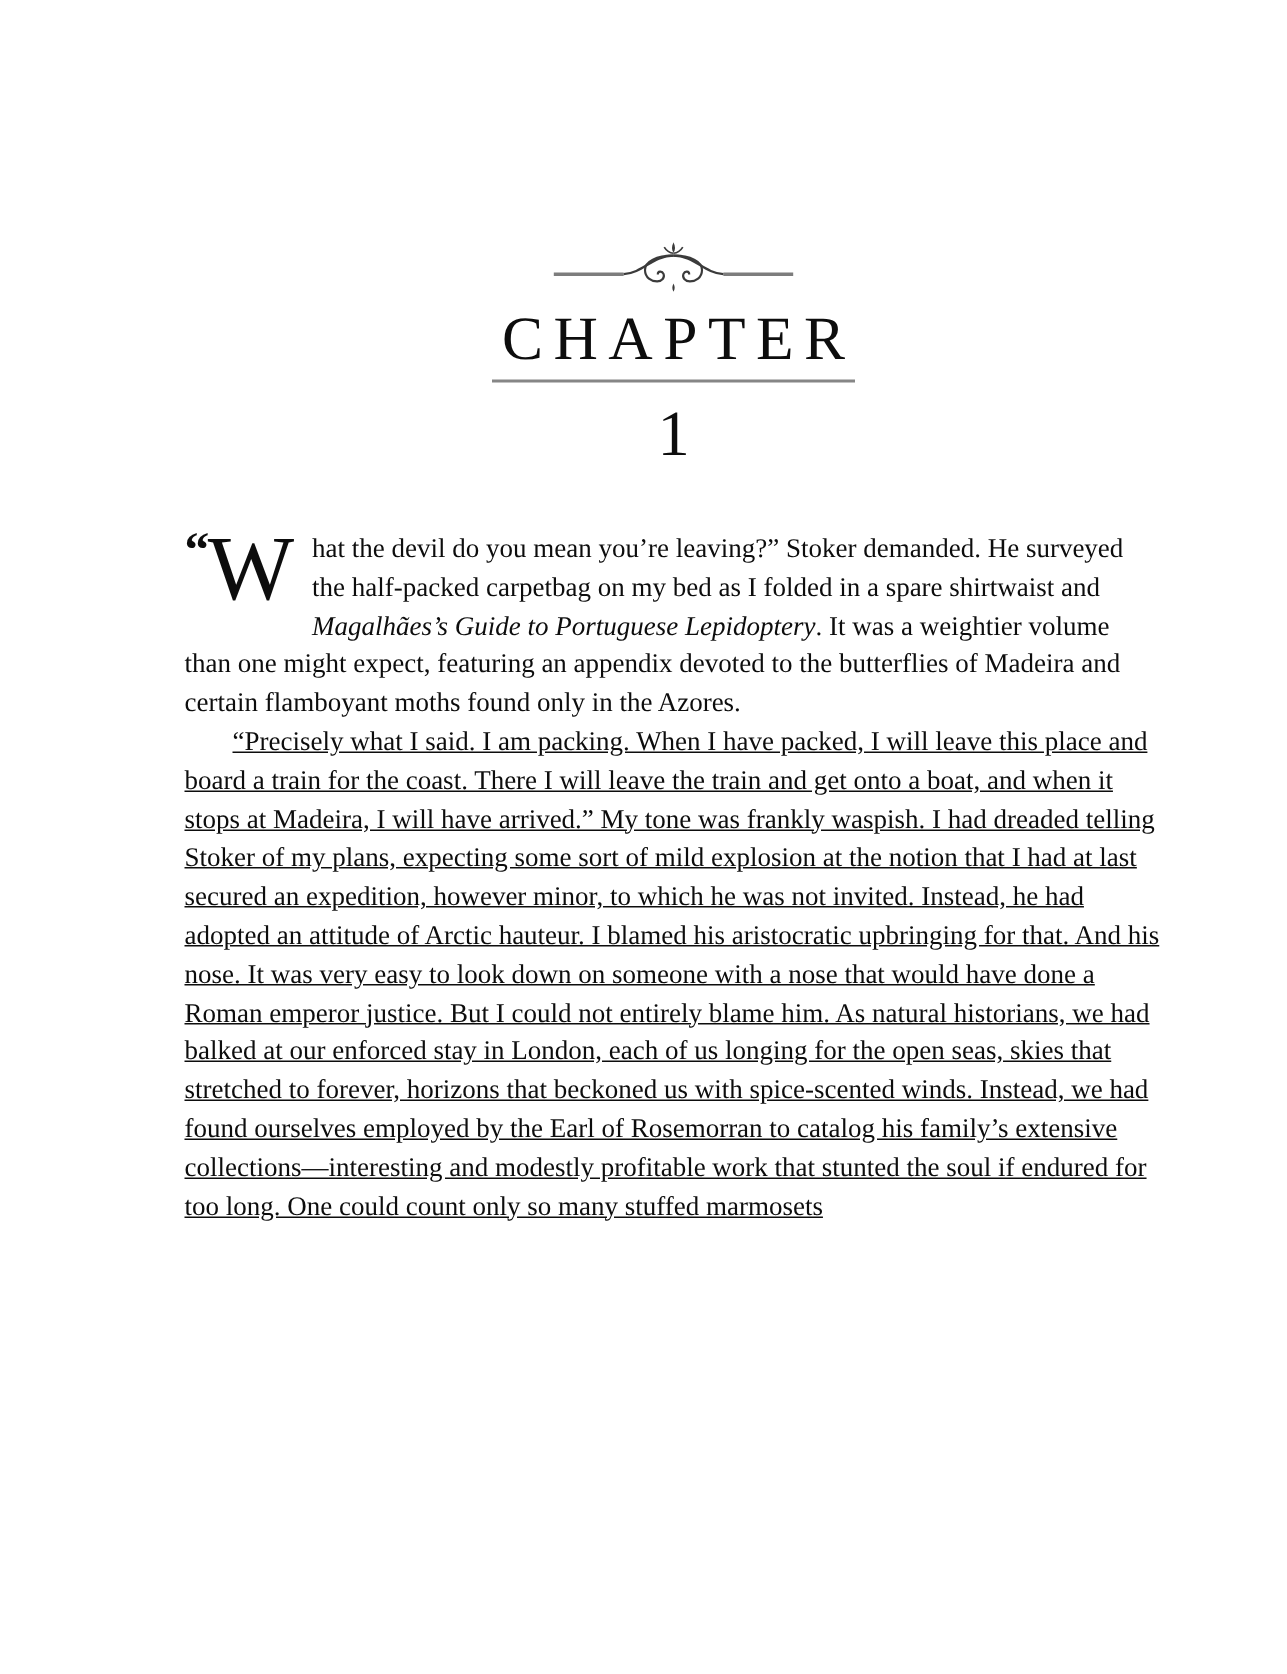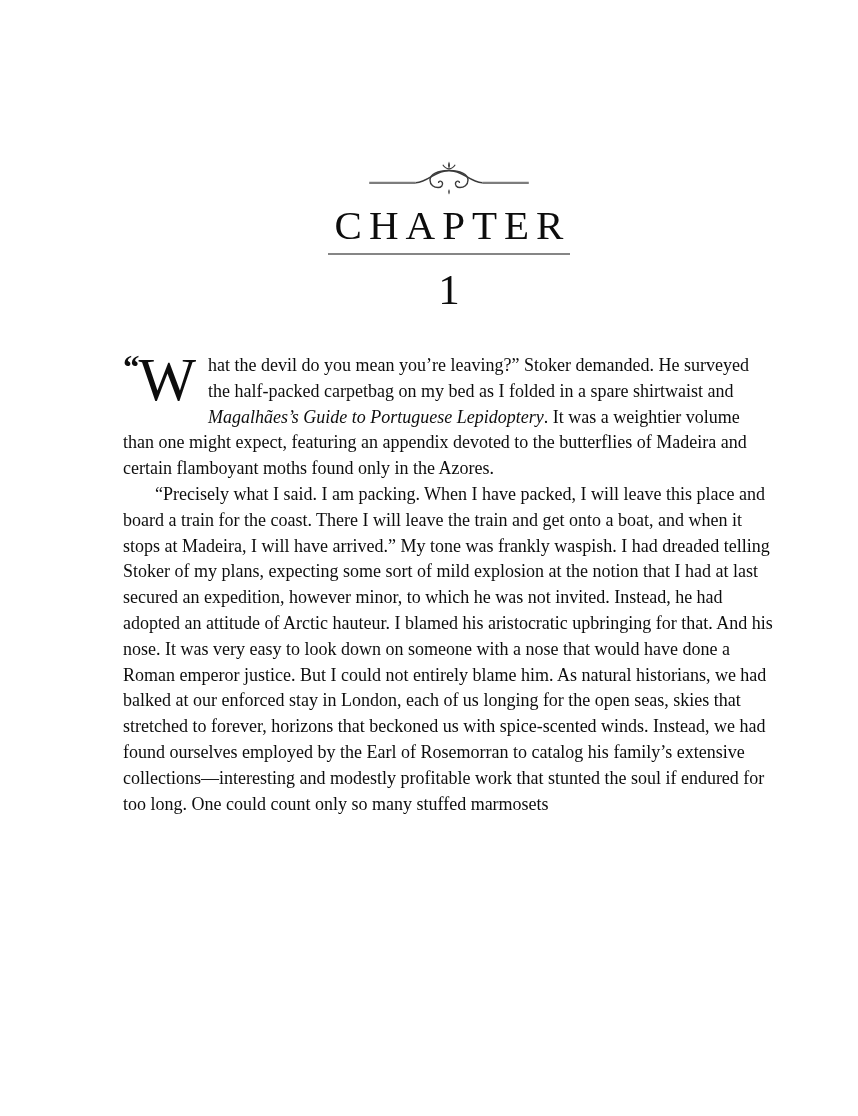--- a/index.html
+++ b/index.html
@@ -58,20 +58,21 @@
     font-size: 18px;
     line-height: 25.8px;
     text-align: left;
   }
   .para {
     margin: 0;
     padding: 0;
   }
   .para.indent {
     text-indent: 32px;
+    text-decoration: underline;
   }
   .dropcap-wrap {
     float: left;
     height: 53px;
     margin: 1px 12px 0 0;
     white-space: nowrap;
   }
   .dc-quote {
     display: inline-block;
     font-size: 33px;

